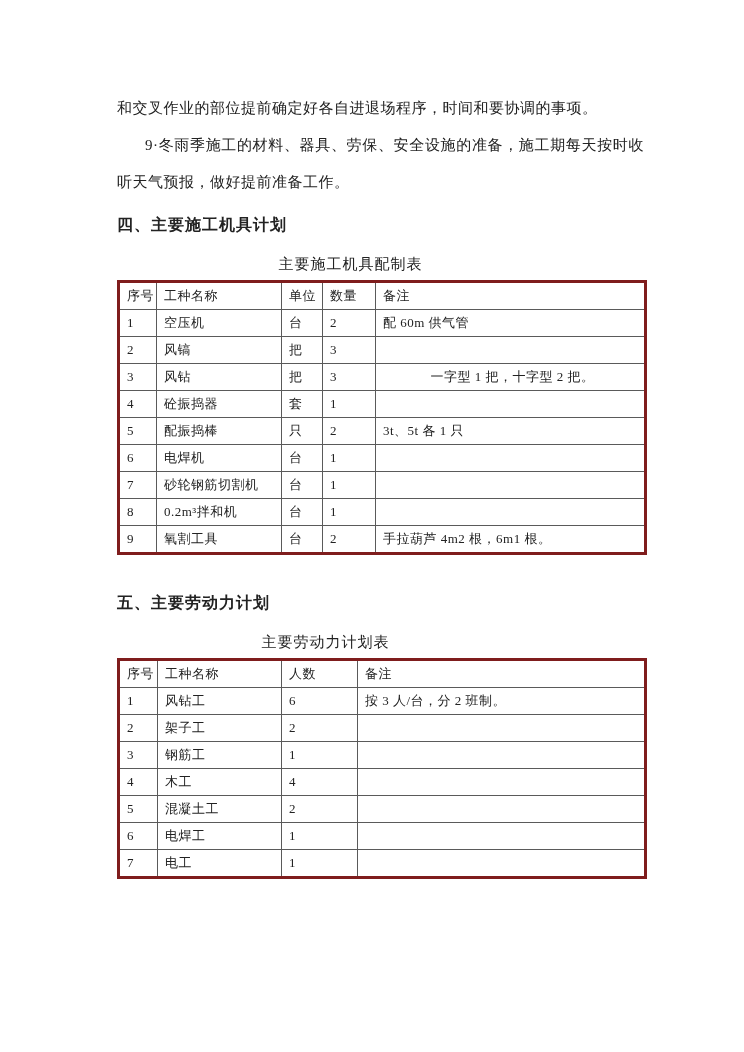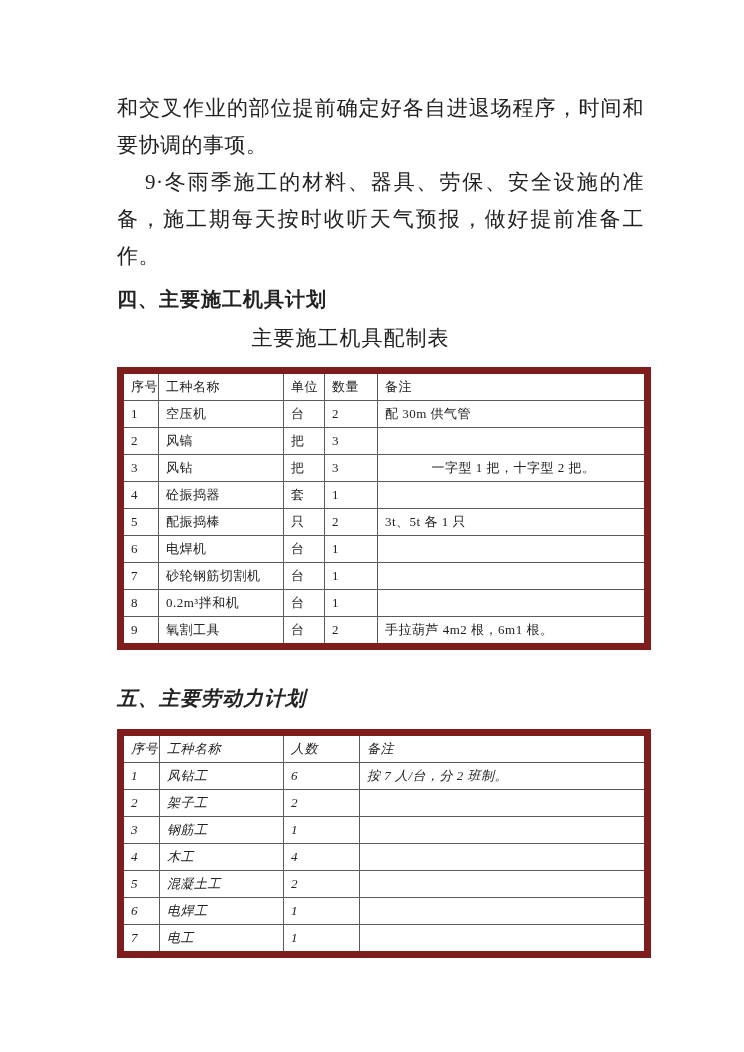--- a/index.html
+++ b/index.html
@@ -16,69 +16,69 @@
   }
   .page {
     box-sizing: border-box;
     width: 744px;
     height: 1052px;
     padding: 90px 100px 0 117px;
     background: #ffffff;
   }
   .para {
     margin: 0;
-    font-size: 21px;
+    font-size: 15px;
     line-height: 37px;
     text-align: justify;
     letter-spacing: 0.5px;
   }
   .para.indent {
     text-indent: 28px;
   }
   .section-heading {
     margin: 6px 0 0 0;
-    font-size: 20px;
+    font-size: 16px;
     font-weight: bold;
     line-height: 36px;
     letter-spacing: 1px;
   }
   .tbl-title {
     margin-top: 5px;
-    font-size: 21px;
+    font-size: 15px;
     line-height: 32px;
     text-align: center;
     letter-spacing: 1px;
   }
   .tbl-title.title-machines { padding-right: 60px; }
   .tbl-title.title-labor    { padding-right: 110px; }
   table.doc-table {
-    margin-top: 13px;
+    margin-top: 0;
     border-collapse: collapse;
     width: 527px;
     table-layout: fixed;
-    border: 7px solid #7f1d1d;
+    border: 3px solid #7f1d1d;
   }
   table.doc-table th,
   table.doc-table td {
     border: 1px solid #5a5a5a;
     height: 26px;
     padding: 0 2px 0 7px;
     font-size: 13px;
     font-weight: normal;
     text-align: left;
     vertical-align: middle;
     letter-spacing: 0.5px;
     white-space: nowrap;
     overflow: hidden;
   }
   table.doc-table td.cell-right {
     text-align: center;
     padding-right: 2px;
   }
-  .labor-section { margin-top: 30px; font-style: italic; }
+  .labor-section { margin-top: 30px; }
 </style>
 </head>
 <body>
 
 <div class="page">
 
   <p class="para">和交叉作业的部位提前确定好各自进退场程序，时间和要协调的事项。</p>
 
   <p class="para indent">9·冬雨季施工的材料、器具、劳保、安全设施的准备，施工期每天按时收听天气预报，做好提前准备工作。</p>
 
@@ -103,21 +103,21 @@
           <th>数量</th>
           <th>备注</th>
         </tr>
       </thead>
       <tbody>
         <tr>
           <td>1</td>
           <td>空压机</td>
           <td>台</td>
           <td>2</td>
-          <td>配 30m 供气管</td>
+          <td>配 60m 供气管</td>
         </tr>
         <tr>
           <td>2</td>
           <td>风镐</td>
           <td>把</td>
           <td>3</td>
           <td></td>
         </tr>
         <tr>
           <td>3</td>
@@ -167,20 +167,21 @@
           <td>台</td>
           <td>2</td>
           <td>手拉葫芦 4m2 根，6m1 根。</td>
         </tr>
       </tbody>
     </table>
 
   <div class="labor-section">
     <h2 class="section-heading">五、主要劳动力计划</h2>
 
+    <div class="tbl-title title-labor">主要劳动力计划表</div>
 
     <table class="doc-table">
       <colgroup>
         <col style="width:39px">
         <col style="width:124px">
         <col style="width:76px">
         <col style="width:288px">
       </colgroup>
     <thead>
           <tr>
@@ -188,21 +189,21 @@
             <th>工种名称</th>
             <th>人数</th>
             <th>备注</th>
           </tr>
         </thead>
         <tbody>
           <tr>
             <td>1</td>
             <td>风钻工</td>
             <td>6</td>
-            <td>按 7 人/台，分 2 班制。</td>
+            <td>按 3 人/台，分 2 班制。</td>
           </tr>
           <tr>
             <td>2</td>
             <td>架子工</td>
             <td>2</td>
             <td></td>
           </tr>
           <tr>
             <td>3</td>
             <td>钢筋工</td>

